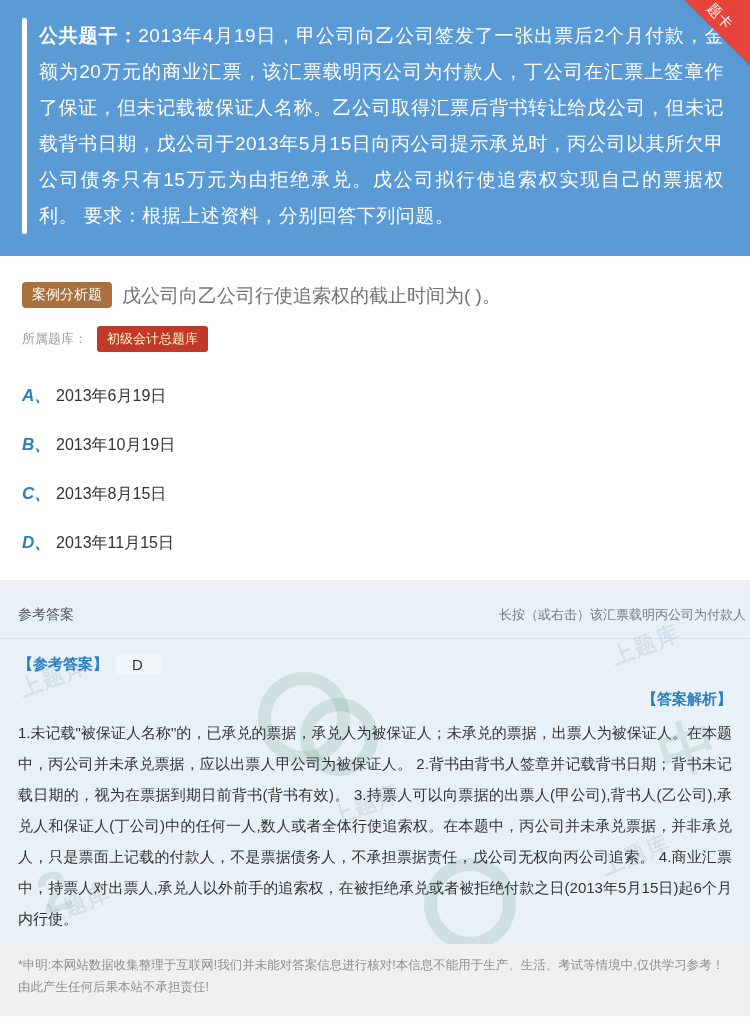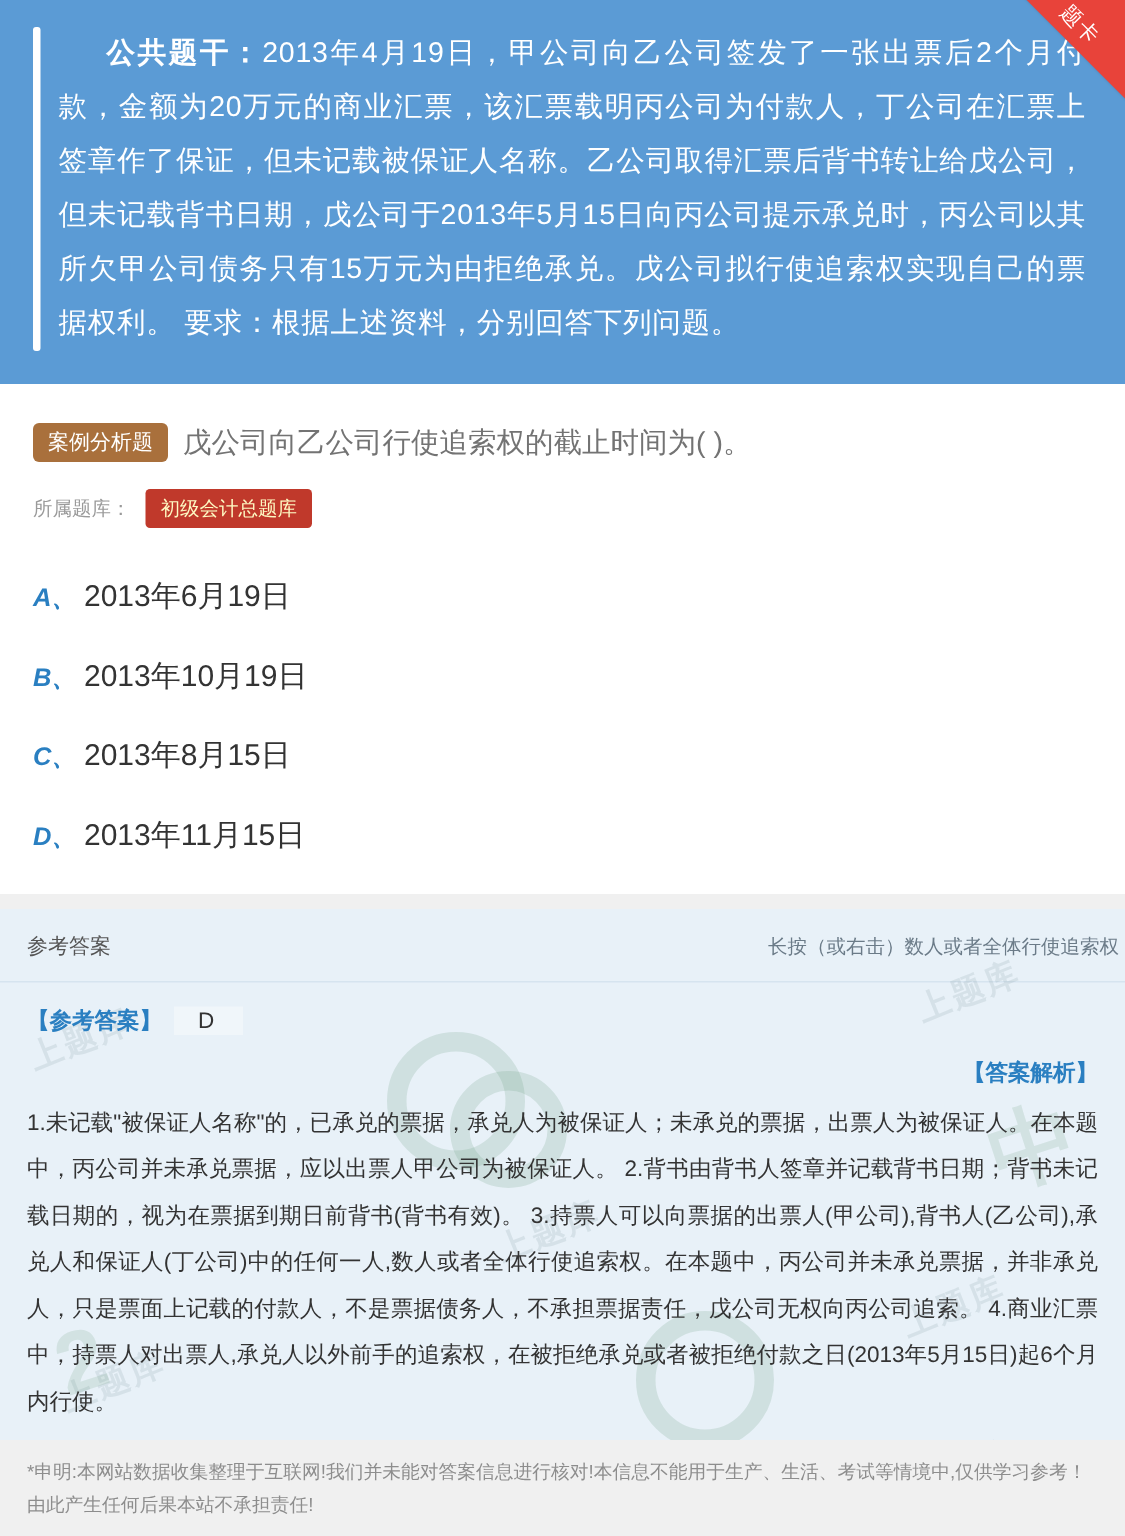--- a/index.html
+++ b/index.html
@@ -39,21 +39,20 @@
     flex: 0 0 5px;
   }
   .stem-text {
     font-size: 19px;
     line-height: 36px;
     letter-spacing: 0.5px;
     text-align: justify;
   }
   .stem-label {
     font-weight: bold;
-    margin-left: 32px;
   }
   
   .ribbon {
     position: absolute;
     top: -26px;
     right: -46px;
     width: 140px;
     height: 56px;
     background: #e8433a;
     transform: rotate(45deg);
@@ -121,21 +120,21 @@
   }
   .opt-letter {
     color: #2a7fc1;
     font-size: 17px;
     font-style: italic;
     font-weight: bold;
     width: 34px;
     flex: 0 0 34px;
   }
   .opt-text {
-    font-size: 20px;
+    font-size: 16px;
     color: #333;
   }
 
   .divider {
     height: 10px;
     background: #f0f0f0;
     margin-top: 14px;
   }
 
   
@@ -304,21 +303,21 @@
       <div class="wm" style="left:600px; top:360px;">上题库</div>
       <div class="wm-ring r1" style="left:258px; top:82px;"></div>
       <div class="wm-ring r2" style="left:300px; top:108px;"></div>
       <div class="wm-ring r1" style="left:424px; top:268px;"></div>
       <div class="wm-big" style="left:38px; top:268px;">2</div>
       <div class="wm-big" style="left:660px; top:120px;">中</div>
     </div>
 
     <div class="ans-header">
       <span class="ans-header-left">参考答案</span>
-      <span class="ans-header-right">长按（或右击）数人或者全体行使追索权</span>
+      <span class="ans-header-right">长按（或右击）该汇票载明丙公司为付款人</span>
     </div>
 
     <div class="ans-body">
       <div class="ans-key-row">
         <span class="ans-key-label">【参考答案】</span>
         <span class="ans-key-value">D</span>
       </div>
       <div class="ans-exp-label">【答案解析】</div>
       <div class="ans-exp-text">1.未记载"被保证人名称"的，已承兑的票据，承兑人为被保证人；未承兑的票据，出票人为被保证人。在本题中，丙公司并未承兑票据，应以出票人甲公司为被保证人。 2.背书由背书人签章并记载背书日期；背书未记载日期的，视为在票据到期日前背书(背书有效)。 3.持票人可以向票据的出票人(甲公司),背书人(乙公司),承兑人和保证人(丁公司)中的任何一人,数人或者全体行使追索权。在本题中，丙公司并未承兑票据，并非承兑人，只是票面上记载的付款人，不是票据债务人，不承担票据责任，戊公司无权向丙公司追索。 4.商业汇票中，持票人对出票人,承兑人以外前手的追索权，在被拒绝承兑或者被拒绝付款之日(2013年5月15日)起6个月内行使。</div>
     </div>

